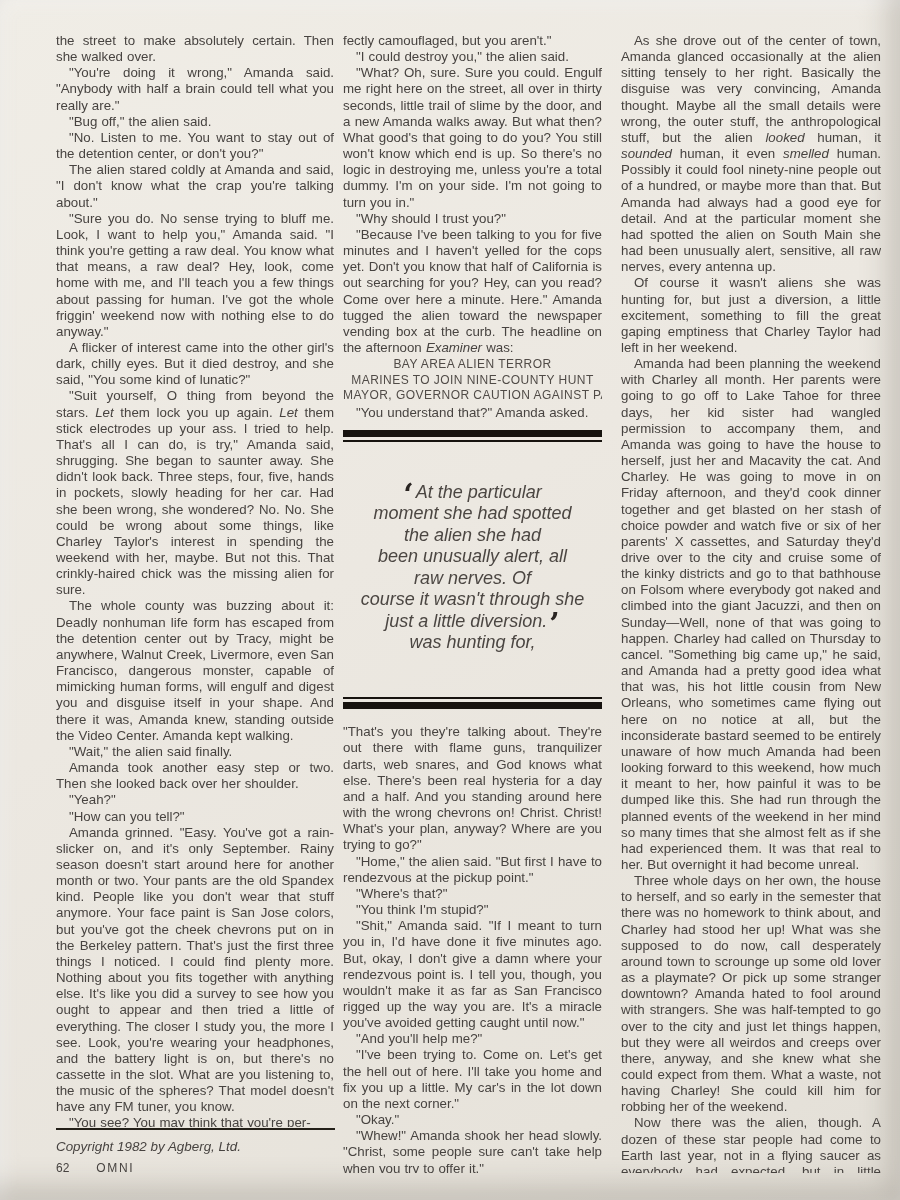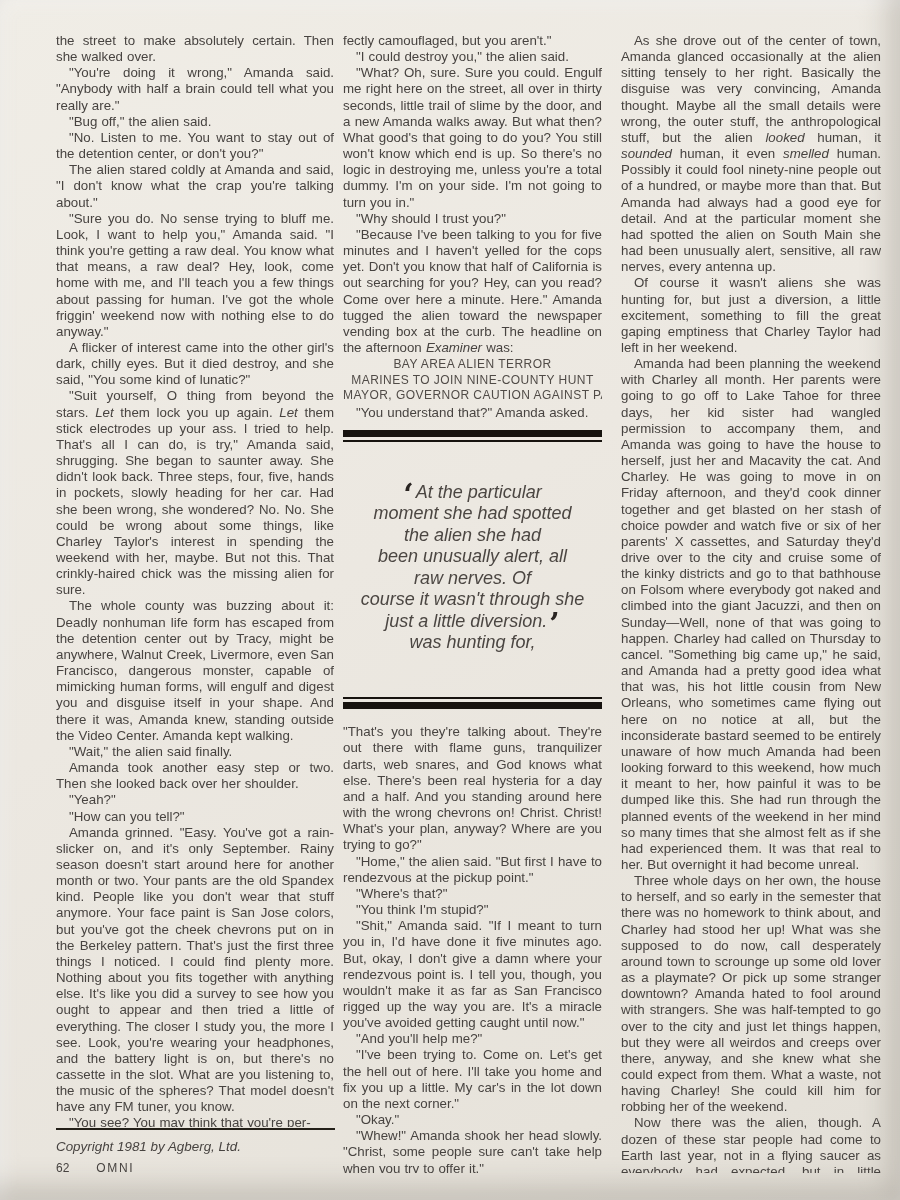--- a/index.html
+++ b/index.html
@@ -134,19 +134,19 @@
   <div class="col col3" id="col3">
       <p class="para">As she drove out of the center of town, Amanda glanced occasionally at the alien sitting tensely to her right. Basically the disguise was very convincing, Amanda thought. Maybe all the small details were wrong, the outer stuff, the anthropological stuff, but the alien <em>looked</em> human, it <em>sounded</em> human, it even <em>smelled</em> human. Possibly it could fool ninety-nine people out of a hundred, or maybe more than that. But Amanda had always had a good eye for detail. And at the particular moment she had spotted the alien on South Main she had been unusually alert, sensitive, all raw nerves, every antenna up.</p>
       <p class="para">Of course it wasn't aliens she was hunting for, but just a diversion, a little excitement, something to fill the great gaping emptiness that Charley Taylor had left in her weekend.</p>
       <p class="para">Amanda had been planning the weekend with Charley all month. Her parents were going to go off to Lake Tahoe for three days, her kid sister had wangled permission to accompany them, and Amanda was going to have the house to herself, just her and Macavity the cat. And Charley. He was going to move in on Friday afternoon, and they'd cook dinner together and get blasted on her stash of choice powder and watch five or six of her parents' X cassettes, and Saturday they'd drive over to the city and cruise some of the kinky districts and go to that bathhouse on Folsom where everybody got naked and climbed into the giant Jacuzzi, and then on Sunday—Well, none of that was going to happen. Charley had called on Thursday to cancel. "Something big came up," he said, and Amanda had a pretty good idea what that was, his hot little cousin from New Orleans, who sometimes came flying out here on no notice at all, but the inconsiderate bastard seemed to be entirely unaware of how much Amanda had been looking forward to this weekend, how much it meant to her, how painful it was to be dumped like this. She had run through the planned events of the weekend in her mind so many times that she almost felt as if she had experienced them. It was that real to her. But overnight it had become unreal.</p>
       <p class="para">Three whole days on her own, the house to herself, and so early in the semester that there was no homework to think about, and Charley had stood her up! What was she supposed to do now, call desperately around town to scrounge up some old lover as a playmate? Or pick up some stranger downtown? Amanda hated to fool around with strangers. She was half-tempted to go over to the city and just let things happen, but they were all weirdos and creeps over there, anyway, and she knew what she could expect from them. What a waste, not having Charley! She could kill him for robbing her of the weekend.</p>
       <p class="para">Now there was the alien, though. A dozen of these star people had come to Earth last year, not in a flying saucer as everybody had expected, but in little capsules that floated like milkweed seeds, and they had</p>
     </div>
 
   <div class="footer">
     <div class="footer-rule"></div>
-    <div class="copyright">Copyright 1981 by Agberg, Ltd.</div>
+    <div class="copyright">Copyright 1982 by Agberg, Ltd.</div>
     <div class="folio">
       <span class="num">62</span><span class="mag">OMNI</span>
     </div>
   </div>
 
 </div>
 
 </body></html>

